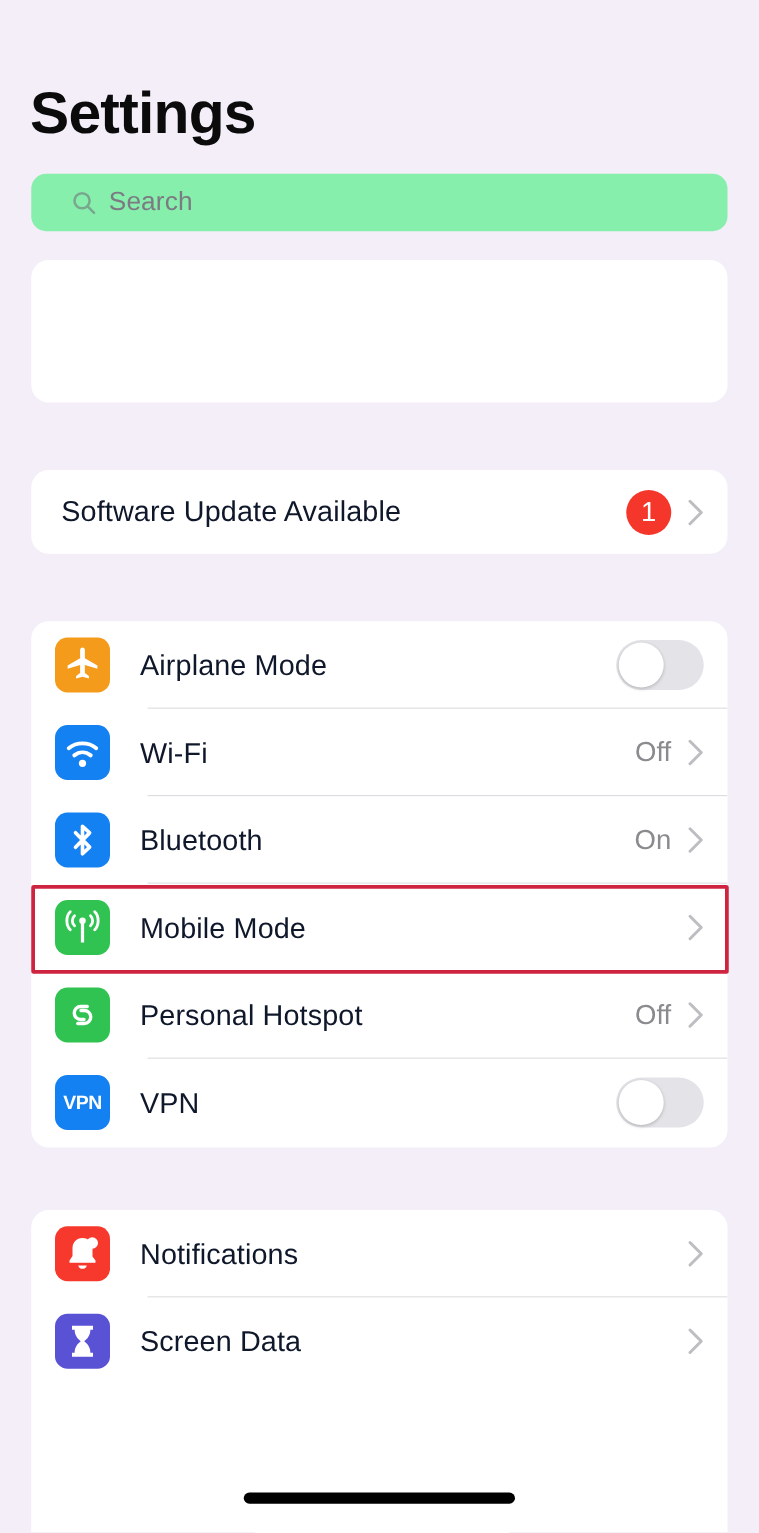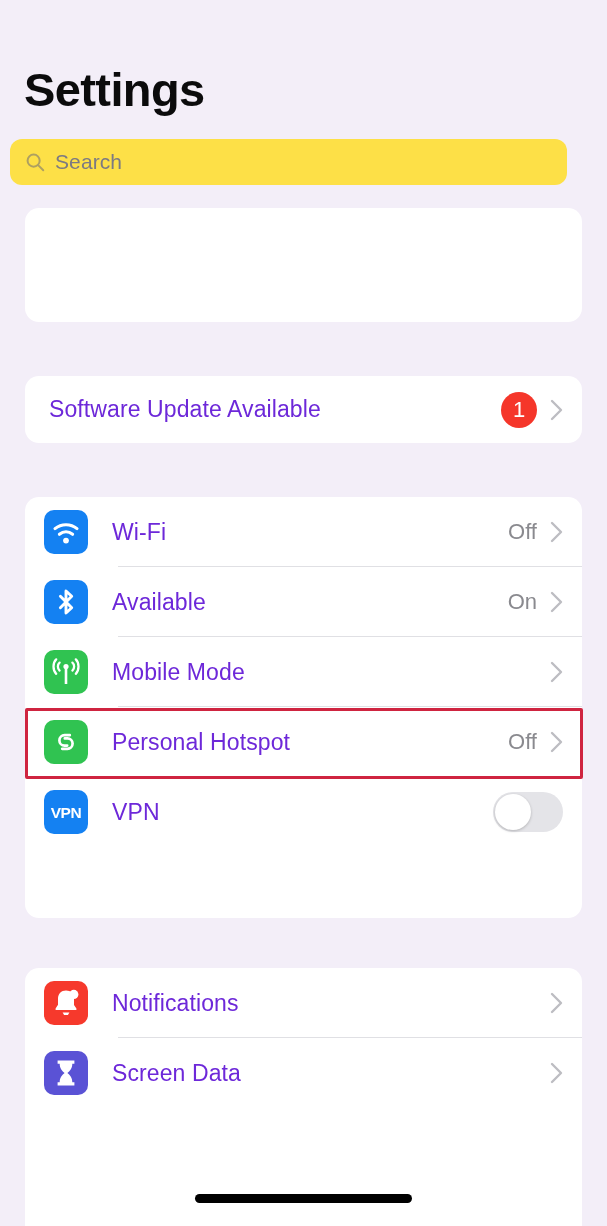--- a/index.html
+++ b/index.html
@@ -14,24 +14,24 @@
 
   
   .page-title {
     position: absolute; left: 24px; top: 66px;
     font-size: 47px; font-weight: 700; letter-spacing: -0.6px;
     color: #0b0b0c; line-height: 1; text-align: center;
   }
 
   
   .search-bar {
-    position: absolute; left: 10px; top: 139px;
+    position: absolute; left: 25px; top: 139px;
     width: 557px; height: 46px;
-    background: #fde047; border-radius: 12px;
-    display: flex; align-items: center; padding: 0 14px;
+    background: #86efac; border-radius: 12px;
+    display: flex; align-items: center; padding: 0 31px;
   }
   .search-icon { width: 22px; height: 22px; flex: 0 0 22px; margin-right: 9px; opacity: .55; }
   .search-placeholder { font-size: 21px; color: #7c7a82; letter-spacing: .1px; }
 
   
   .card {
     position: absolute; left: 25px; width: 557px;
     background: #ffffff; border-radius: 14px; overflow: hidden;
   }
   #card-account { top: 208px; height: 114px; }
@@ -51,21 +51,21 @@
   }
   .sep.inset { left: 93px; }
 
   .app-icon {
     width: 44px; height: 44px; flex: 0 0 44px; border-radius: 10px;
     display: flex; align-items: center; justify-content: center;
     margin-right: 24px;
   }
   .app-icon svg { display: block; }
 
-  .row-label { font-size: 23px; color: #6d28d9; letter-spacing: .1px; }
+  .row-label { font-size: 23px; color: #0f172a; letter-spacing: .1px; }
   #card-update .row-label { font-size: 23px; }
 
   .row-right {
     margin-left: auto; display: flex; align-items: center; gap: 13px;
   }
   .row-value { font-size: 22px; color: #8a8a8f; text-align: center; }
 
   .chevron { width: 13px; height: 22px; flex: 0 0 13px; }
   .chevron svg { display:block; }
 
@@ -131,20 +131,34 @@
           <svg viewBox="0 0 13 22" width="13" height="22" fill="none" stroke="#bdbdc2" stroke-width="2.4" stroke-linecap="round" stroke-linejoin="round">
               <polyline points="2,2 11,11 2,20"></polyline>
             </svg>
         </span>
       </span>
     </div>
   </div>
 
   <div class="card" id="card-conn">
       <div class="row">
+        <span class="app-icon" style="background: rgb(245, 155, 27);">
+          <svg viewBox="0 0 44 44" width="44" height="44">
+            <path fill="#fff" d="M22 8c1.1 0 1.9.9 1.9 2v6.6l10 5.8v2.6l-10-3.1v6.4l3.2 2.4v2l-5.1-1.4-5.1 1.4v-2l3.2-2.4v-6.4l-10 3.1v-2.6l10-5.8V10c0-1.1.8-2 1.9-2z"></path>
+          </svg>
+        </span>
+        <span class="row-label">Airplane Mode</span>
+        <span class="row-right">
+          <span class="toggle">
+            <span class="knob"></span>
+          </span>
+        </span>
+        <span class="sep inset"></span>
+      </div>
+      <div class="row">
         <span class="app-icon" style="background: rgb(20, 129, 242);">
           <svg viewBox="0 0 44 44" width="44" height="44">
             <g fill="none" stroke="#fff" stroke-width="3.1" stroke-linecap="round">
               <path d="M11 18.6c6.3-5.2 15.7-5.2 22 0"></path>
               <path d="M15.4 24.3c4-3.2 9.2-3.2 13.2 0"></path>
             </g>
             <circle cx="22" cy="30.6" r="2.9" fill="#fff"></circle>
           </svg>
         </span>
         <span class="row-label">Wi-Fi</span>
@@ -157,21 +171,21 @@
           </span>
         </span>
         <span class="sep inset"></span>
       </div>
       <div class="row">
         <span class="app-icon" style="background: rgb(20, 129, 242);">
           <svg viewBox="0 0 44 44" width="44" height="44">
             <path fill="none" stroke="#fff" stroke-width="2.9" stroke-linejoin="round" stroke-linecap="round" d="M16.4 16.2l11.3 11.5L22 33V11l5.7 5.3L16.4 27.8"></path>
           </svg>
         </span>
-        <span class="row-label">Available</span>
+        <span class="row-label">Bluetooth</span>
         <span class="row-right">
           <span class="row-value">On</span>
           <span class="chevron">
             <svg viewBox="0 0 13 22" width="13" height="22" fill="none" stroke="#bdbdc2" stroke-width="2.4" stroke-linecap="round" stroke-linejoin="round">
               <polyline points="2,2 11,11 2,20"></polyline>
             </svg>
           </span>
         </span>
         <span class="sep inset"></span>
       </div>

